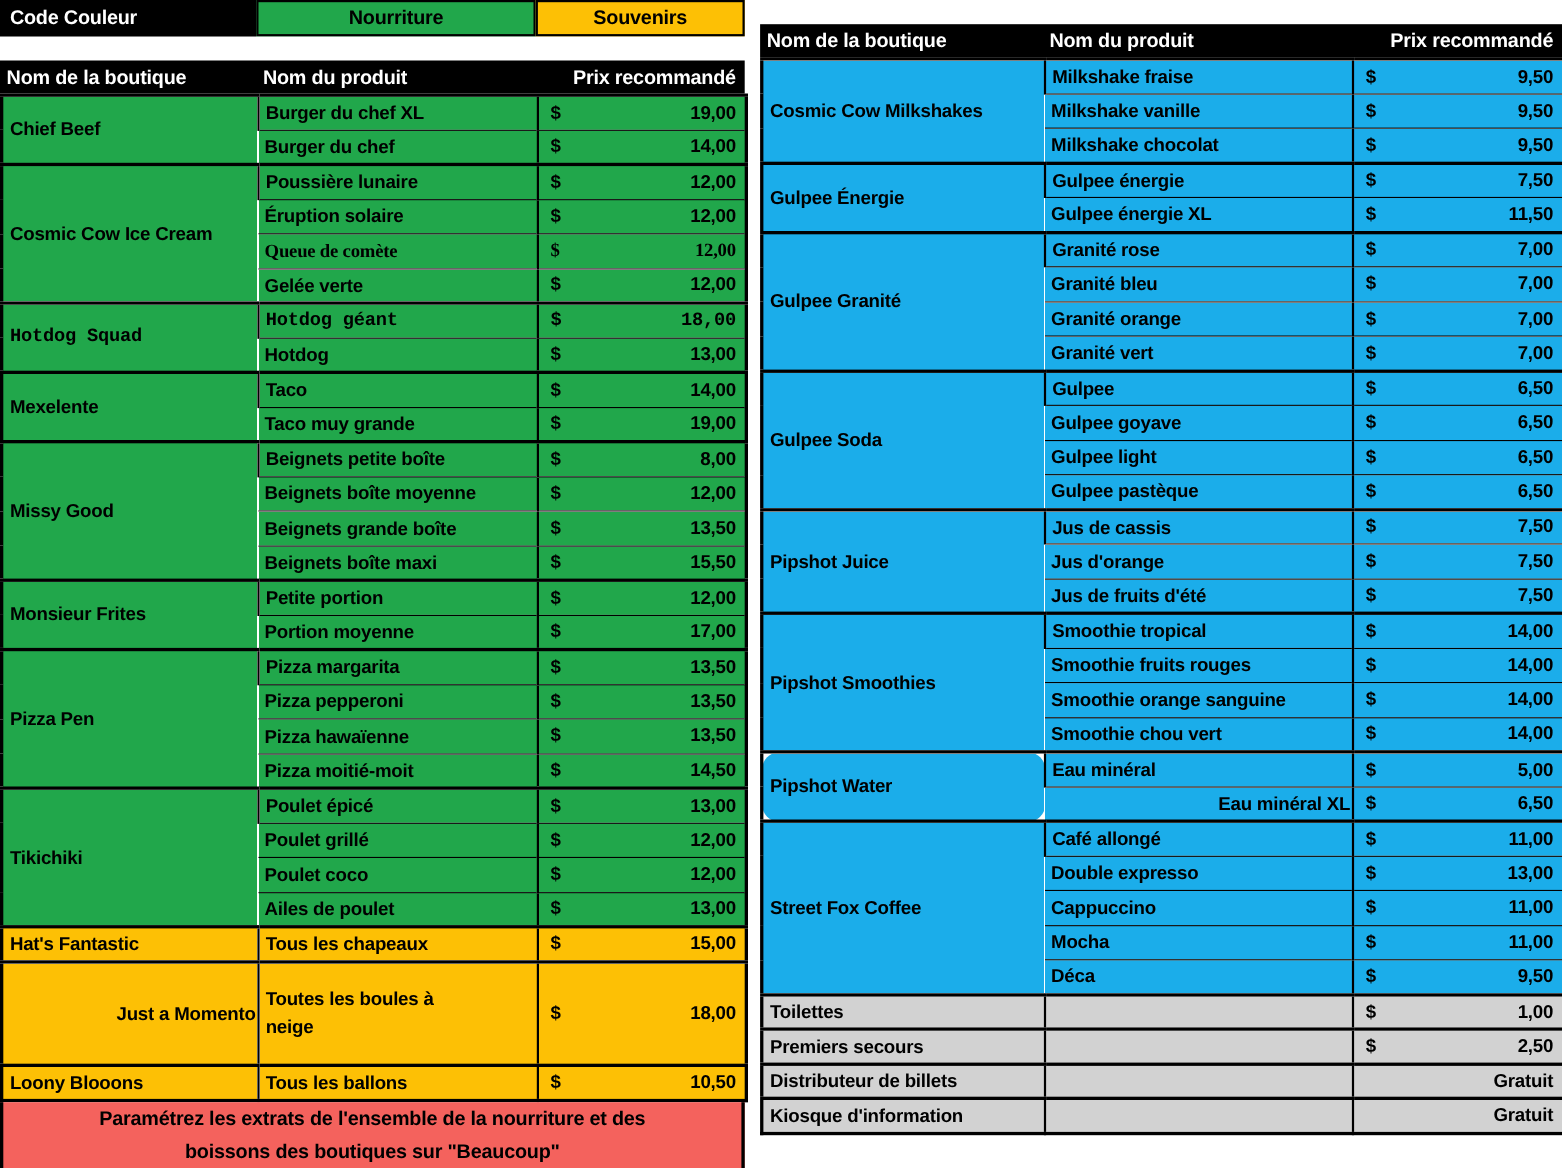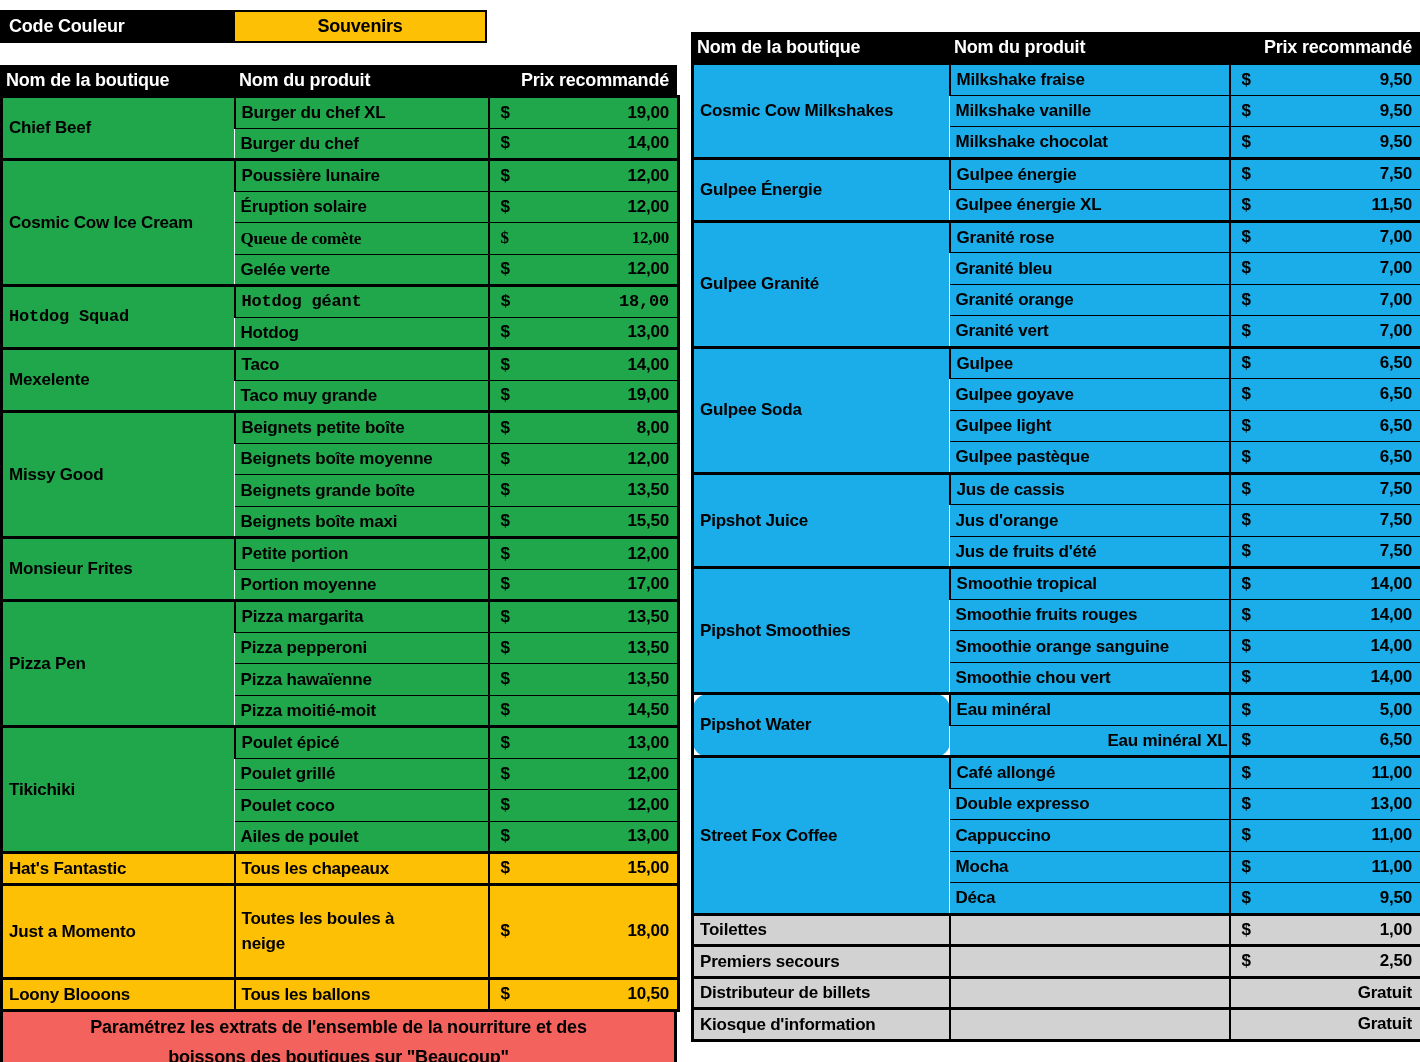--- a/index.html
+++ b/index.html
@@ -1,19 +1,19 @@
 <!DOCTYPE html>
 <html><head>
 <meta charset="utf-8">
 <style>
   html,body{margin:0;padding:0;background:#fff;}
   body{width:1420px;height:1062px;overflow:hidden;
        font-family:"Liberation Sans",sans-serif;font-weight:700;color:#000;
        letter-spacing:-0.2px;}
-  .page{position:relative;width:1420px;height:973px;margin-top:10px;}
+  .page{position:relative;width:1420px;height:973px;}
   .col{position:absolute;top:0;}
   .col-left{left:0;width:677px;}
   .col-right{left:691px;width:729px;}
 
   .band{display:flex;height:33px;}
   .band-block{box-sizing:border-box;border:2px solid #000;display:flex;
               align-items:center;justify-content:center;font-size:18px;}
   .band-title{background:#000;color:#fff;justify-content:flex-start;padding-left:7px;}
   .col-left  .band-block:nth-child(1){width:233px;}
   .col-left  .band-block:nth-child(2){width:254px;}
@@ -49,20 +49,21 @@
         font-size:18px;white-space:pre-line;line-height:30px;}
 </style>
 </head>
 <body>
 
 <div class="page">
 
   <div class="col col-left">
     <div class="band">
       <div class="band-block band-title">Code Couleur</div>
+      <div class="band-block" style="background-color: rgb(33, 167, 75);">Nourriture</div>
       <div class="band-block" style="background-color: rgb(253, 192, 5);">Souvenirs</div>
     </div>
     <div class="gap"></div>
     <div class="colhead">
       <div class="hc">Nom de la boutique</div>
       <div class="hc">Nom du produit</div>
       <div class="hc hc-price">Prix recommandé</div>
     </div>
     <table>
       <colgroup>
@@ -299,21 +300,21 @@
             <td class="shop-cell" rowspan="1" style="background-color: rgb(253, 192, 5);">Hat's Fantastic</td>
             <td class="product-cell" style="background-color: rgb(253, 192, 5);">Tous les chapeaux</td>
             <td class="price-cell" style="background-color: rgb(253, 192, 5);">
               <div class="price-flex">
                 <span>$</span>
                 <span style="margin-left: auto;">15,00</span>
               </div>
             </td>
           </tr>
           <tr class="group-start" style="height: 94.5px;">
-            <td class="shop-cell" rowspan="1" style="background-color: rgb(253, 192, 5);">Just a Momento</td>
+            <td class="shop-cell" rowspan="1" style="background-color: rgb(253, 192, 5); text-align: right;">Just a Momento</td>
             <td class="product-cell" style="background-color: rgb(253, 192, 5);">Toutes les boules à
 neige</td>
             <td class="price-cell" style="background-color: rgb(253, 192, 5);">
               <div class="price-flex">
                 <span>$</span>
                 <span style="margin-left: auto;">18,00</span>
               </div>
             </td>
           </tr>
           <tr class="group-start" style="height: 31.5px;">

